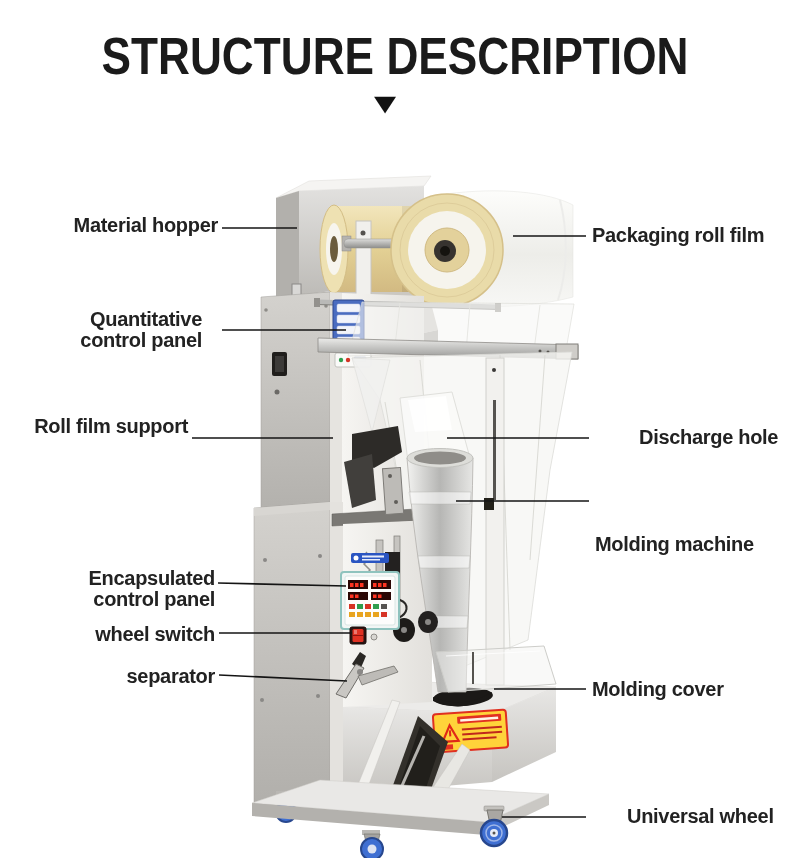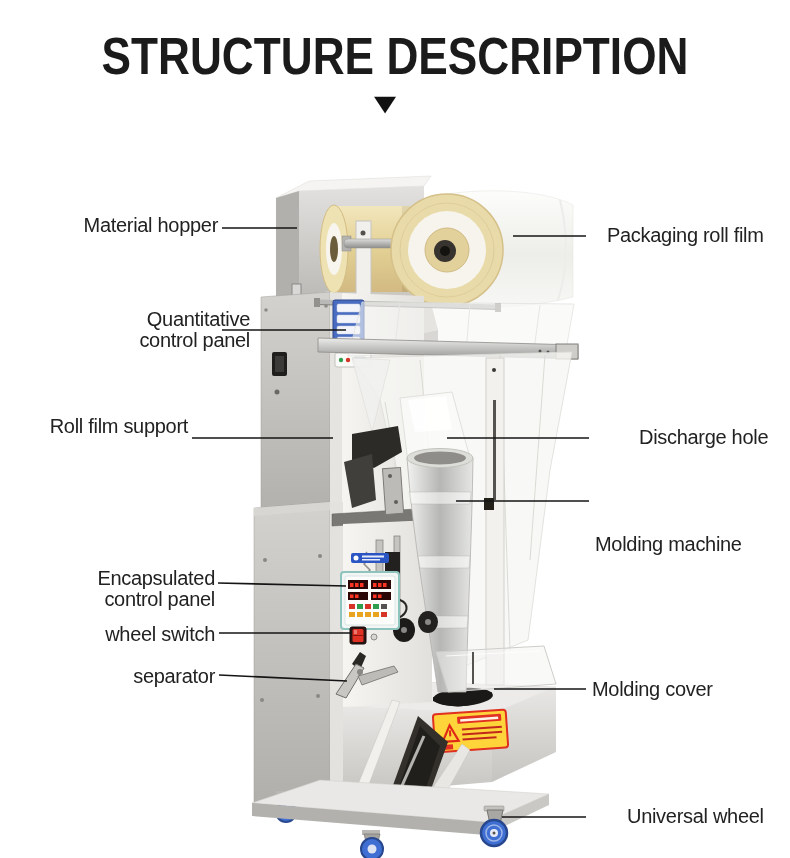--- a/index.html
+++ b/index.html
@@ -24,31 +24,31 @@
     position:absolute;top:26px;left:0;width:790px;text-align:center;
     font-size:52px;font-weight:800;color:var(--title);white-space:nowrap;
     transform:scaleX(0.85);transform-origin:center;letter-spacing:0;
   }
   .arrow{
     position:absolute;left:365px;top:88px;width:40px;text-align:center;
     font-size:30px;line-height:30px;color:#111;
     transform:scale(1.25,0.95);transform-origin:center;
   }
   .label{
-    position:absolute;color:var(--label-text);font-size:20px;font-weight:400;
+    position:absolute;color:var(--label-text);font-size:20px;font-weight:700;
     letter-spacing:-0.3px;white-space:pre-line;line-height:21px;
   }
   .l-right{text-align:right;}
   .lbl-0{top:215px;right:572px;}
-  .lbl-1{top:309px;right:540px;}
+  .lbl-1{top:309px;right:588px;}
   .lbl-2{top:416px;right:602px;}
   .lbl-3{top:568px;right:575px;}
   .lbl-4{top:624px;right:575px;}
   .lbl-5{top:666px;right:575px;}
-  .lbl-6{top:225px;left:607px;}
+  .lbl-6{top:225px;left:592px;}
   .lbl-7{top:427px;left:595px;margin-left:44px;}
   .lbl-8{top:490px;left:595px;margin-top:44px;}
   .lbl-9{top:679px;left:592px;}
   .lbl-10{top:806px;left:627px;}
   svg.machine{position:absolute;left:0;top:0;}
   .conn{stroke:var(--connector-line);stroke-width:1.6;}
 </style>
 </head>
 <body>
 

